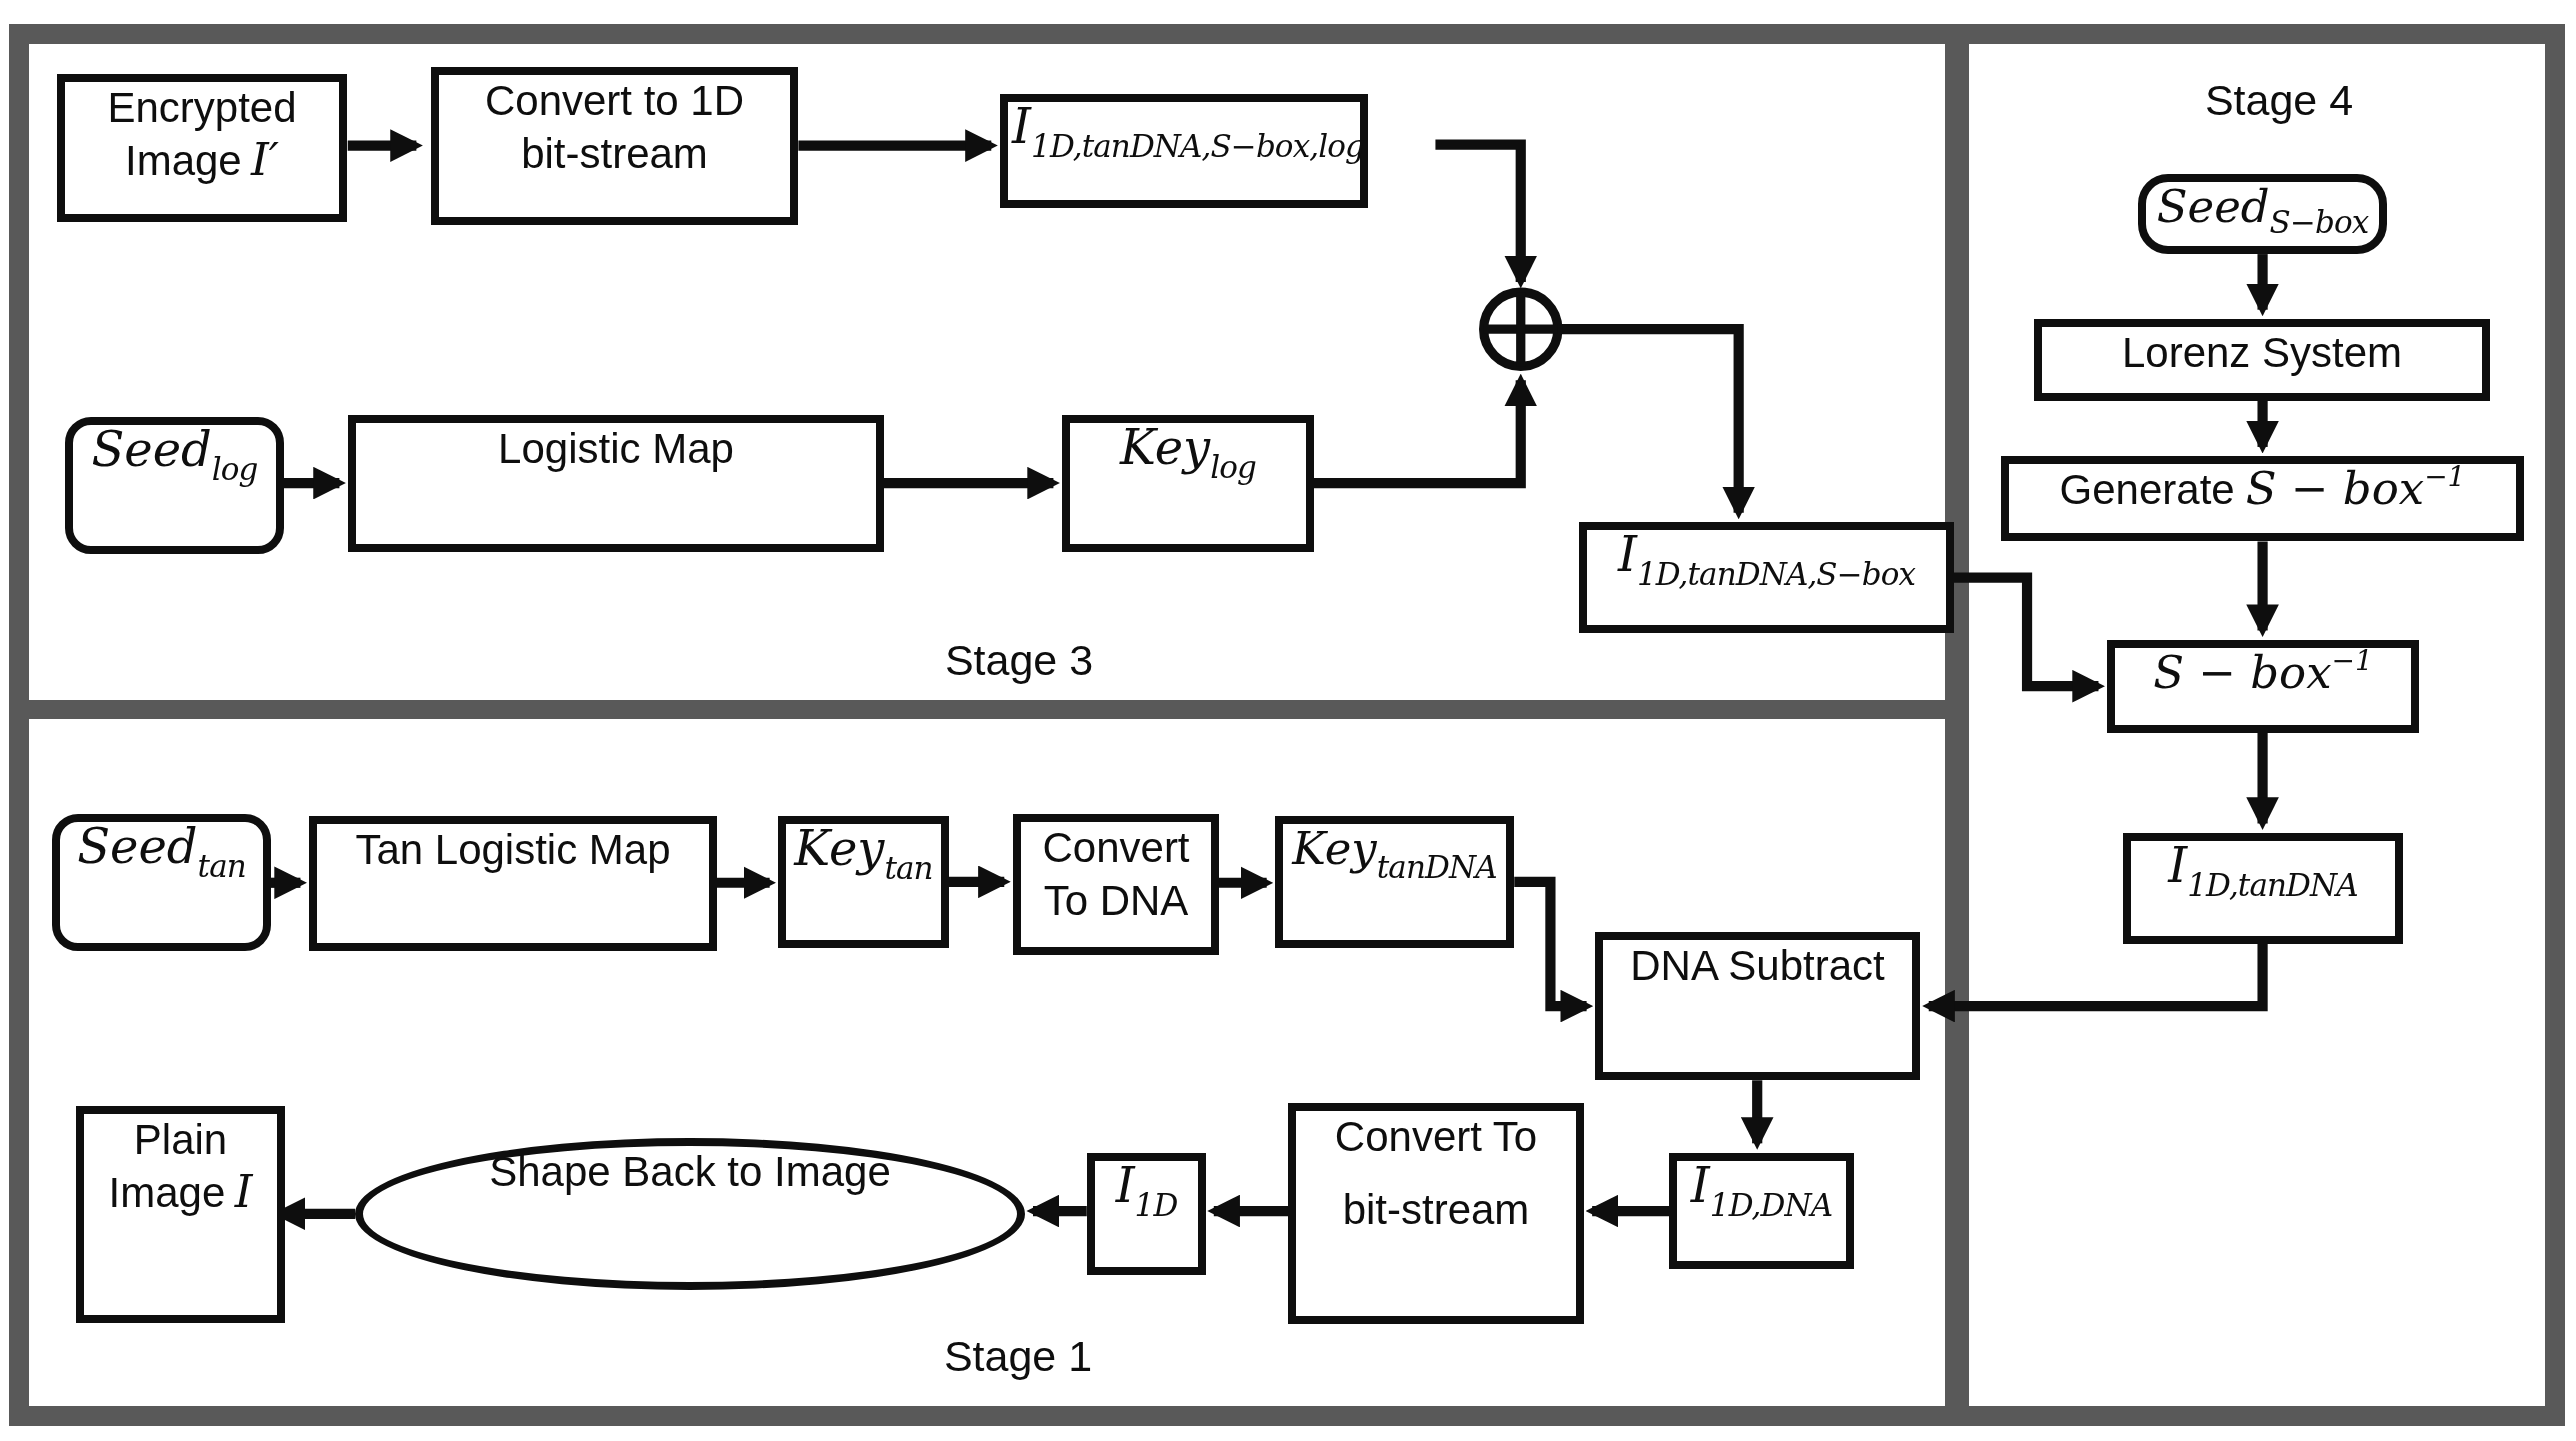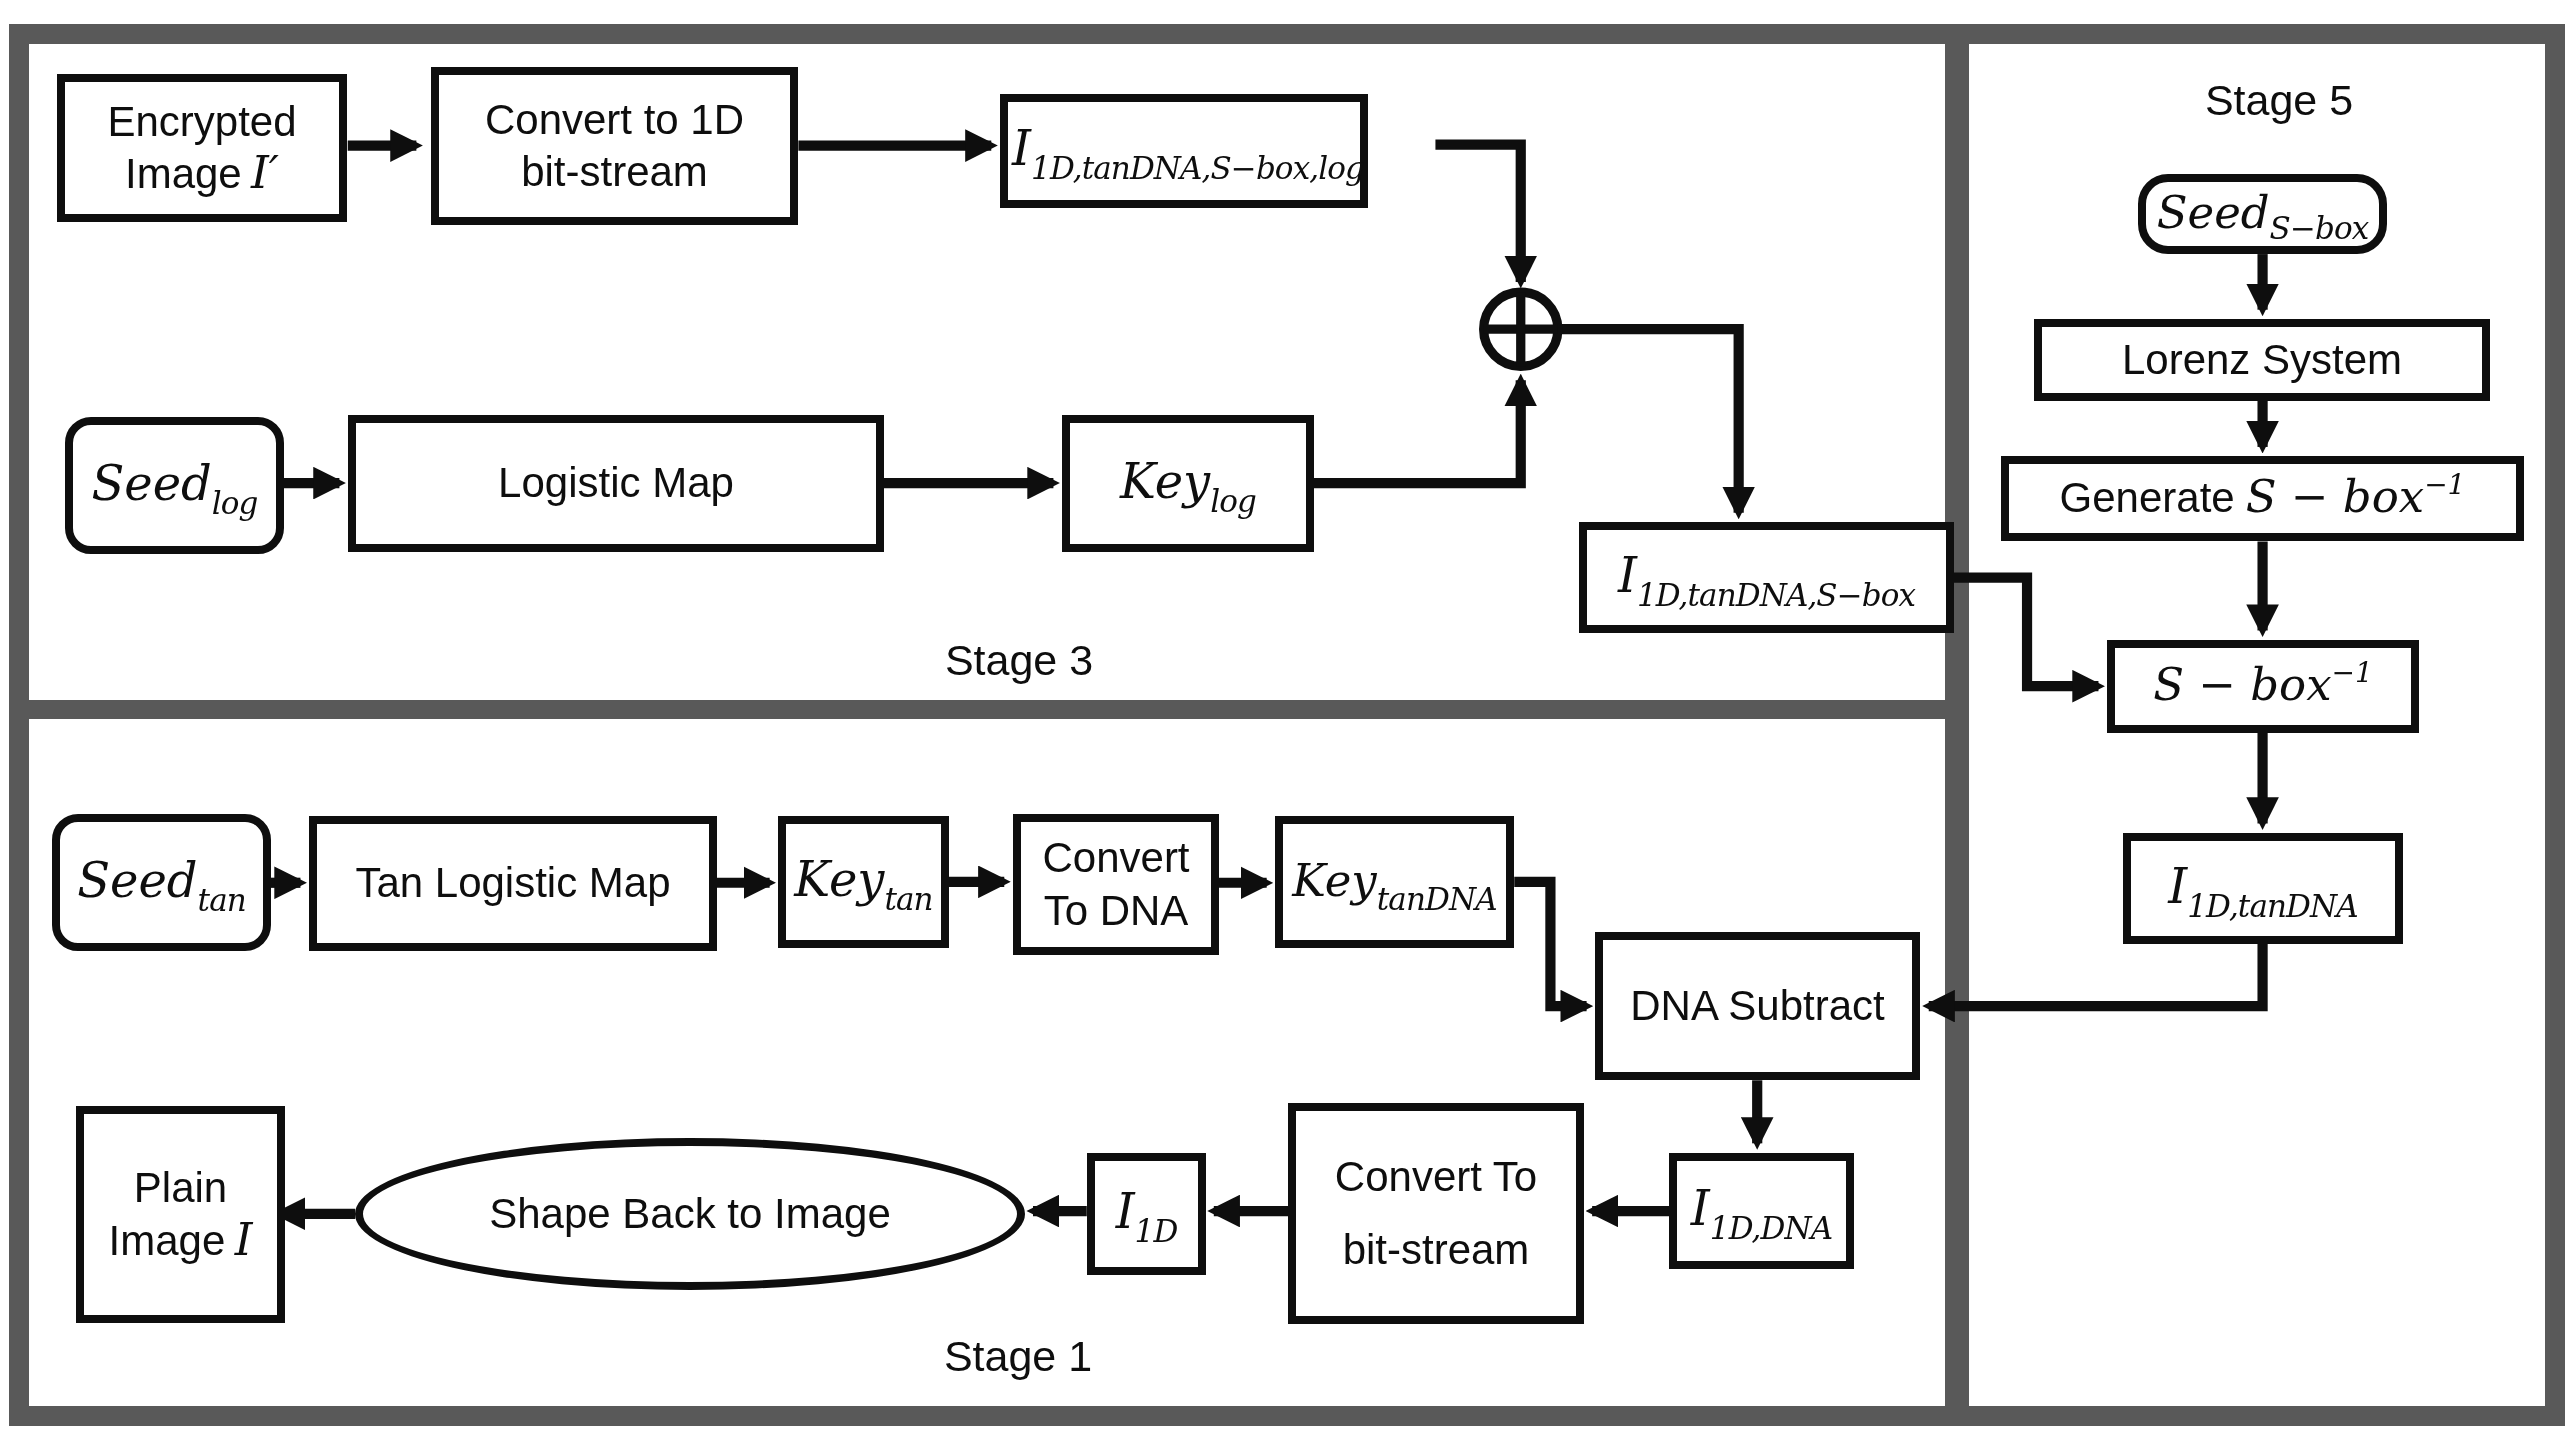--- a/index.html
+++ b/index.html
@@ -4,21 +4,21 @@
 <style>
   html,body{margin:0;padding:0;background:#fff;}
   #canvas{position:relative;width:2576px;height:1441px;background:#fff;overflow:hidden;
           font-family:"Liberation Sans",sans-serif;color:#0e0e0e;}
   .frame{position:absolute;left:9.3px;top:24px;width:2556px;height:1402px;
          border:20.4px solid #595959;box-sizing:border-box;}
   .vdiv{position:absolute;left:1945px;top:24px;width:24px;height:1402px;background:#595959;}
   .hdiv{position:absolute;left:9.3px;top:700px;width:1960px;height:18.5px;background:#595959;}
   svg.connectors{position:absolute;left:0;top:0;width:2576px;height:1441px;pointer-events:none;}
   .box{position:absolute;box-sizing:border-box;border:8.3px solid #0e0e0e;background:#fff;
-       display:flex;flex-direction:column;align-items:center;justify-content:center;
+       display:flex;flex-direction:column;align-items:center;justify-content:flex-start;
        text-align:center;font-size:42px;line-height:1.25;}
   .rounded{border-radius:26px;}
   .ellipse{border-radius:50%;}
   .mline{white-space:nowrap;display:block;}
   .mb{font-family:"DejaVu Serif",serif;font-style:italic;font-size:48px;line-height:1;}
   .mb2{font-family:"DejaVu Serif",serif;font-style:italic;font-size:45px;line-height:1;}
   .ms{font-family:"DejaVu Serif",serif;font-style:italic;font-size:31px;line-height:1;
       position:relative;top:14px;letter-spacing:-0.9px;}
   .msup{font-family:"DejaVu Serif",serif;font-style:italic;font-size:28px;line-height:1;
         position:relative;top:-18.5px;}
@@ -98,21 +98,21 @@
   <div class="box" style="left:1062px;top:415px;width:252px;height:137px;">
     <span class="mline"><span class="mb">Key</span><span class="ms">log</span></span>
   </div>
 
   <div class="box" style="left:1559px;top:522px;width:375px;height:111px;margin-left:20px;">
     <span class="mline"><span class="mb">I</span><span class="ms">1D,tanDNA,S−box</span></span>
   </div>
 
   <div class="stage-label" style="left:880px;top:636px;">Stage 3</div>
 
-  <div class="stage-label" style="left:2140px;top:76px;">Stage 5</div>
+  <div class="stage-label" style="left:2140px;top:76px;">Stage 4</div>
 
   <div class="box rounded" style="left:2138px;top:174px;width:249px;height:80px;border-radius:30px;">
     <span class="mline"><span class="mb2">Seed</span><span class="ms" style="top:11px;">S−box</span></span>
   </div>
 
   <div class="box" style="left:2034px;top:319px;width:456px;height:82px;">
     <span class="mline">Lorenz System</span>
   </div>
 
   <div class="box" style="left:2001px;top:456px;width:523px;height:85px;">

